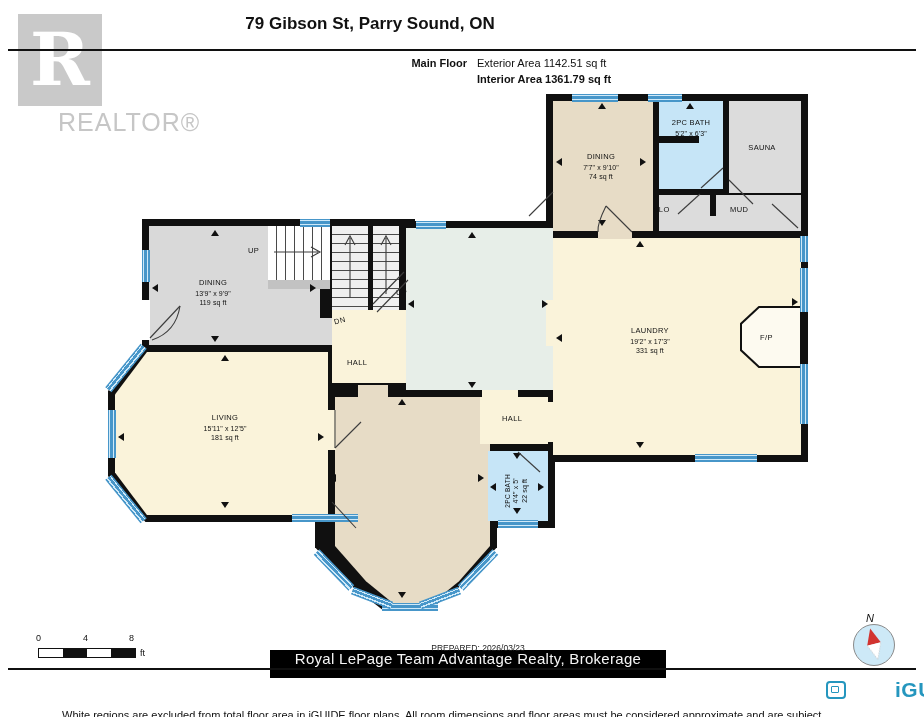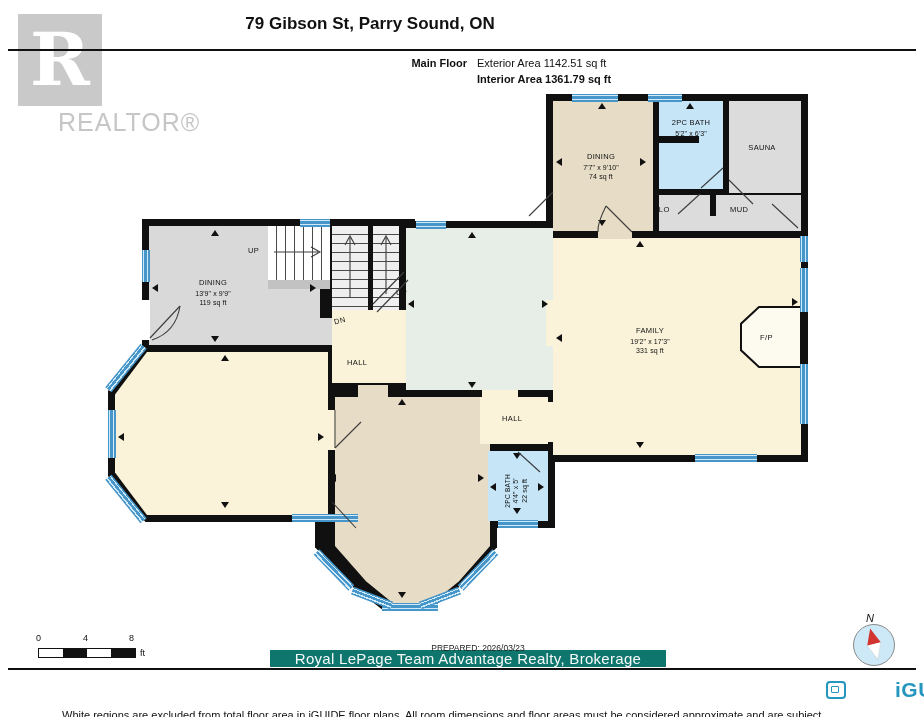--- a/index.html
+++ b/index.html
@@ -36,21 +36,21 @@
   .rlogo{position:absolute;left:18px;top:14px;width:84px;height:92px;background:#c9c9c9;z-index:1;
          display:flex;align-items:center;justify-content:center;}
   .rlogo span{font-family:"DejaVu Serif",serif;font-weight:bold;font-size:72px;color:#fff;line-height:1;}
   .rtext{position:absolute;left:22px;top:108px;font-size:25px;color:#c6c6c6;letter-spacing:1px;z-index:1;margin-left:36px;}
   
   .scale-num{position:absolute;font-size:9px;}
   .scale-bar{position:absolute;left:38px;top:648px;width:96px;height:8px;border:1px solid #111;display:flex;}
   .scale-bar div{width:24px;height:8px;}
   .sb-w{background:#fff;} .sb-b{background:#111;}
   .prepared{position:absolute;left:16px;top:643px;width:924px;text-align:center;font-size:8.5px;color:#222;z-index:3;}
-  .watermark{position:absolute;left:270px;top:650px;width:396px;height:17px;background:#0f766e;color:rgba(255,255,255,.96);
+  .watermark{position:absolute;left:270px;top:650px;width:396px;height:28px;background:#000000;color:rgba(255,255,255,.96);
              font-size:15px;text-align:center;line-height:17px;letter-spacing:.3px;z-index:2;white-space:nowrap;overflow:hidden;}
   .disclaimer{position:absolute;left:38px;top:709px;width:760px;font-size:11px;color:#111;margin-left:24px;}
   .compass-circle{position:absolute;left:853px;top:624px;width:40px;height:40px;border-radius:50%;
                   background:#cde9f7;border:1.5px solid #8a8a8a;}
   .needle{position:absolute;left:867px;top:628px;width:14px;height:32px;transform:rotate(-14deg);}
   .needle .n{width:0;height:0;border-left:7px solid transparent;border-right:7px solid transparent;border-bottom:16px solid #d23430;}
   .needle .s{width:0;height:0;border-left:7px solid transparent;border-right:7px solid transparent;border-top:16px solid #ffffff;
              filter:drop-shadow(0 0 .6px #777);}
   .north{position:absolute;left:866px;top:612px;font-size:11px;font-style:italic;color:#111;}
   .iguide{position:absolute;left:826px;top:678px;display:flex;align-items:center;gap:4px;color:#2596be;}
@@ -153,23 +153,28 @@
     <div>SAUNA</div>
   </div>
   <div class="tag" style="left:653px;top:205px;">CLO</div>
   <div class="tag" style="left:730px;top:205px;">MUD</div>
   <div class="rl" style="left:153px;top:278px;width:120px;">
     <div>DINING</div>
     <div class="sub">13'9" x 9'9"</div>
     <div class="sub">119 sq ft</div>
   </div>
   <div class="rl" style="left:590px;top:326px;width:120px;">
-    <div>FAMILY</div>
+    <div>LAUNDRY</div>
     <div class="sub">19'2" x 17'3"</div>
     <div class="sub">331 sq ft</div>
+  </div>
+  <div class="rl" style="left:165px;top:413px;width:120px;">
+    <div>LIVING</div>
+    <div class="sub">15'11" x 12'5"</div>
+    <div class="sub">181 sq ft</div>
   </div>
   <div class="tag" style="left:347px;top:358px;">HALL</div>
   <div class="tag" style="left:502px;top:414px;">HALL</div>
   <div class="rl" style="left:484px;top:478px;width:66px;font-size:6.5px;line-height:1.25;transform:rotate(-90deg);">
     <div>2PC BATH</div>
     <div class="sub">4'4" x 5'</div>
     <div class="sub">22 sq ft</div>
   </div>
   <div class="tag" style="left:760px;top:333px;">F/P</div>
   <div class="tag" style="left:248px;top:246px;">UP</div>

